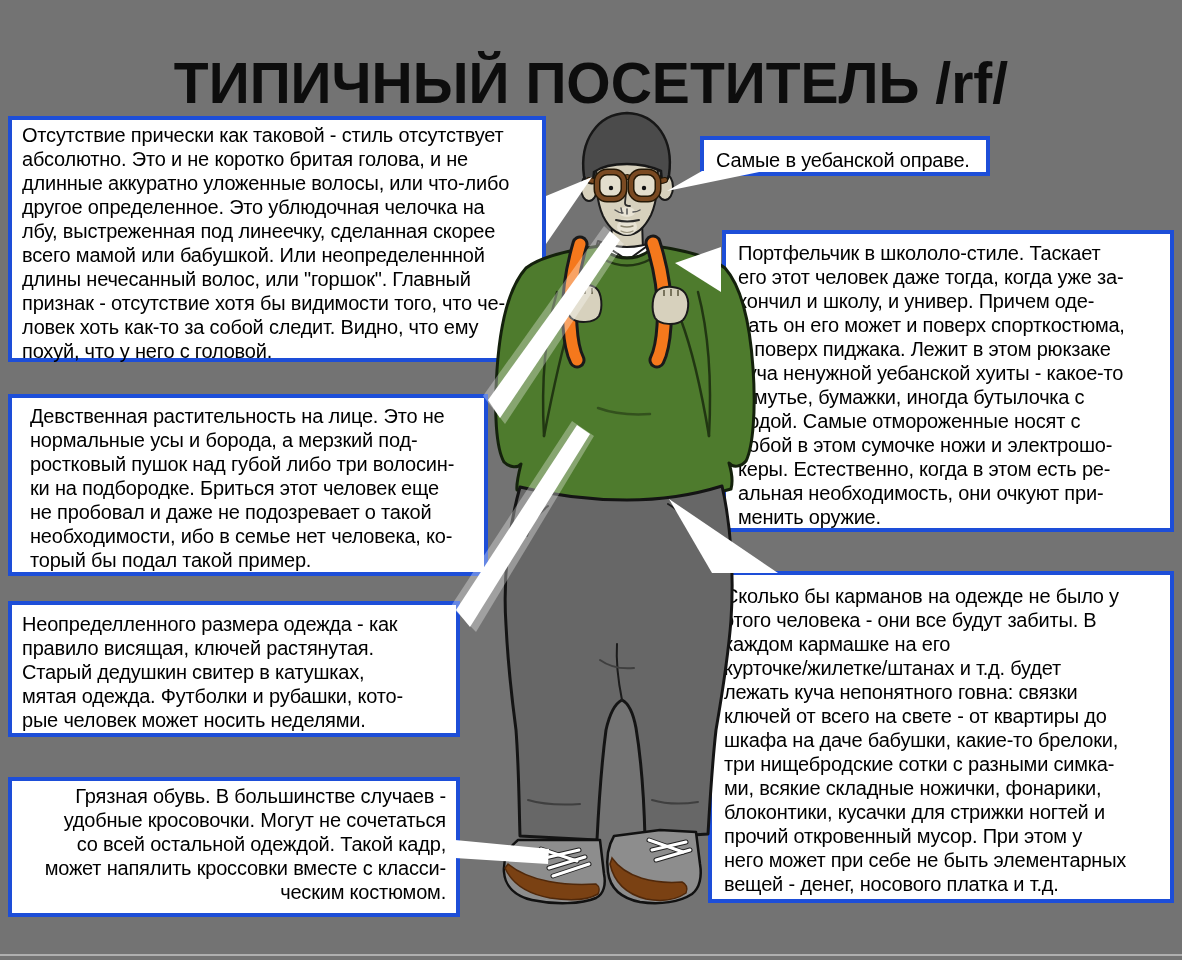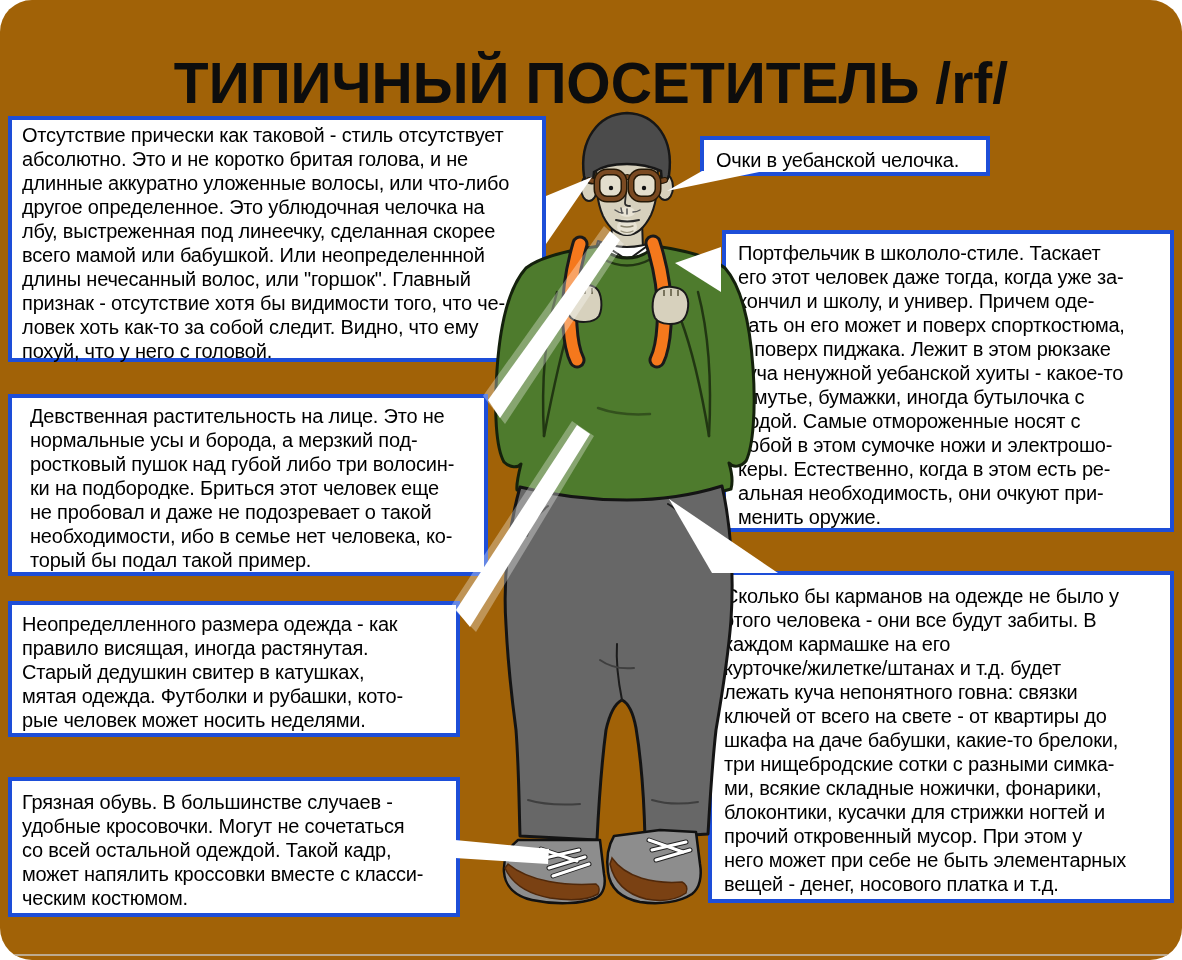--- a/index.html
+++ b/index.html
@@ -16,37 +16,37 @@
     position:absolute; box-sizing:border-box; z-index:1;
     border:4px solid #1d4ed8;
   }
   .callout-text {
     margin:0; font-size:20px; line-height:24px; white-space:pre-line;
     letter-spacing:-0.2px;
   }
   .box-hair     { left:8px;   top:116px; width:538px; height:246px; padding:3px 10px; }
   .box-beard    { left:8px;   top:394px; width:480px; height:182px; padding:6px 18px; }
   .box-clothes  { left:8px;   top:601px; width:452px; height:136px; padding:7px 10px; }
-  .box-shoes    { left:8px;   top:777px; width:452px; height:140px; padding:9px 10px; }
+  .box-shoes    { left:8px;   top:777px; width:452px; height:140px; padding:3px 10px;text-align:right; }
   .box-glasses  { left:700px; top:136px; width:290px; height:40px;  padding:8px 12px; }
   .box-backpack { left:722px; top:230px; width:452px; height:302px; padding:7px 12px; }
   .box-pockets  { left:708px; top:571px; width:466px; height:332px; padding:9px 12px; }
   .figure-layer {
     position:absolute; left:0; top:0; width:1182px; height:960px;
     z-index:2; pointer-events:none;
   }
   .bottom-edge {
     position:absolute; left:0; bottom:4px; width:100%; height:2px;
     background:#c9c9c9; opacity:0.7; z-index:0;
   }
 </style>
 </head>
 <body>
 
-<div class="poster" style="background-color: #a16207; border-radius: 32px;">
+<div class="poster" style="background-color: #737373;">
 
   <div class="bottom-edge"></div>
 
   <h1 class="title">ТИПИЧНЫЙ ПОСЕТИТЕЛЬ /rf/</h1>
 
   <div class="callout box-hair" style="background-color: rgb(255, 255, 255);">
     <p class="callout-text">Отсутствие прически как таковой - стиль отсутствует
 абсолютно. Это и не коротко бритая голова, и не
 длинные аккуратно уложенные волосы, или что-либо
 другое определенное. Это ублюдочная челочка на
@@ -63,36 +63,36 @@
 нормальные усы и борода, а мерзкий под-
 ростковый пушок над губой либо три волосин-
 ки на подбородке. Бриться этот человек еще
 не пробовал и даже не подозревает о такой
 необходимости, ибо в семье нет человека, ко-
 торый бы подал такой пример.</p>
   </div>
 
   <div class="callout box-clothes" style="background-color: rgb(255, 255, 255);">
     <p class="callout-text">Неопределленного размера одежда - как
-правило висящая, иногда растянутая.
+правило висящая, ключей растянутая.
 Старый дедушкин свитер в катушках,
 мятая одежда. Футболки и рубашки, кото-
 рые человек может носить неделями.</p>
   </div>
 
   <div class="callout box-shoes" style="background-color: rgb(255, 255, 255);">
     <p class="callout-text">Грязная обувь. В большинстве случаев -
 удобные кросовочки. Могут не сочетаться
 со всей остальной одеждой. Такой кадр,
 может напялить кроссовки вместе с класси-
 ческим костюмом.</p>
   </div>
 
   <div class="callout box-glasses" style="background-color: rgb(255, 255, 255);">
-    <p class="callout-text">Очки в уебанской челочка.</p>
+    <p class="callout-text">Самые в уебанской оправе.</p>
   </div>
 
   <div class="callout box-backpack" style="background-color: rgb(255, 255, 255);">
     <p class="callout-text">Портфельчик в школоло-стиле. Таскает
 его этот человек даже тогда, когда уже за-
 кончил и школу, и универ. Причем оде-
 вать он его может и поверх спорткостюма,
 и поверх пиджака. Лежит в этом рюкзаке
 куча ненужной уебанской хуиты - какое-то
 шмутье, бумажки, иногда бутылочка с

